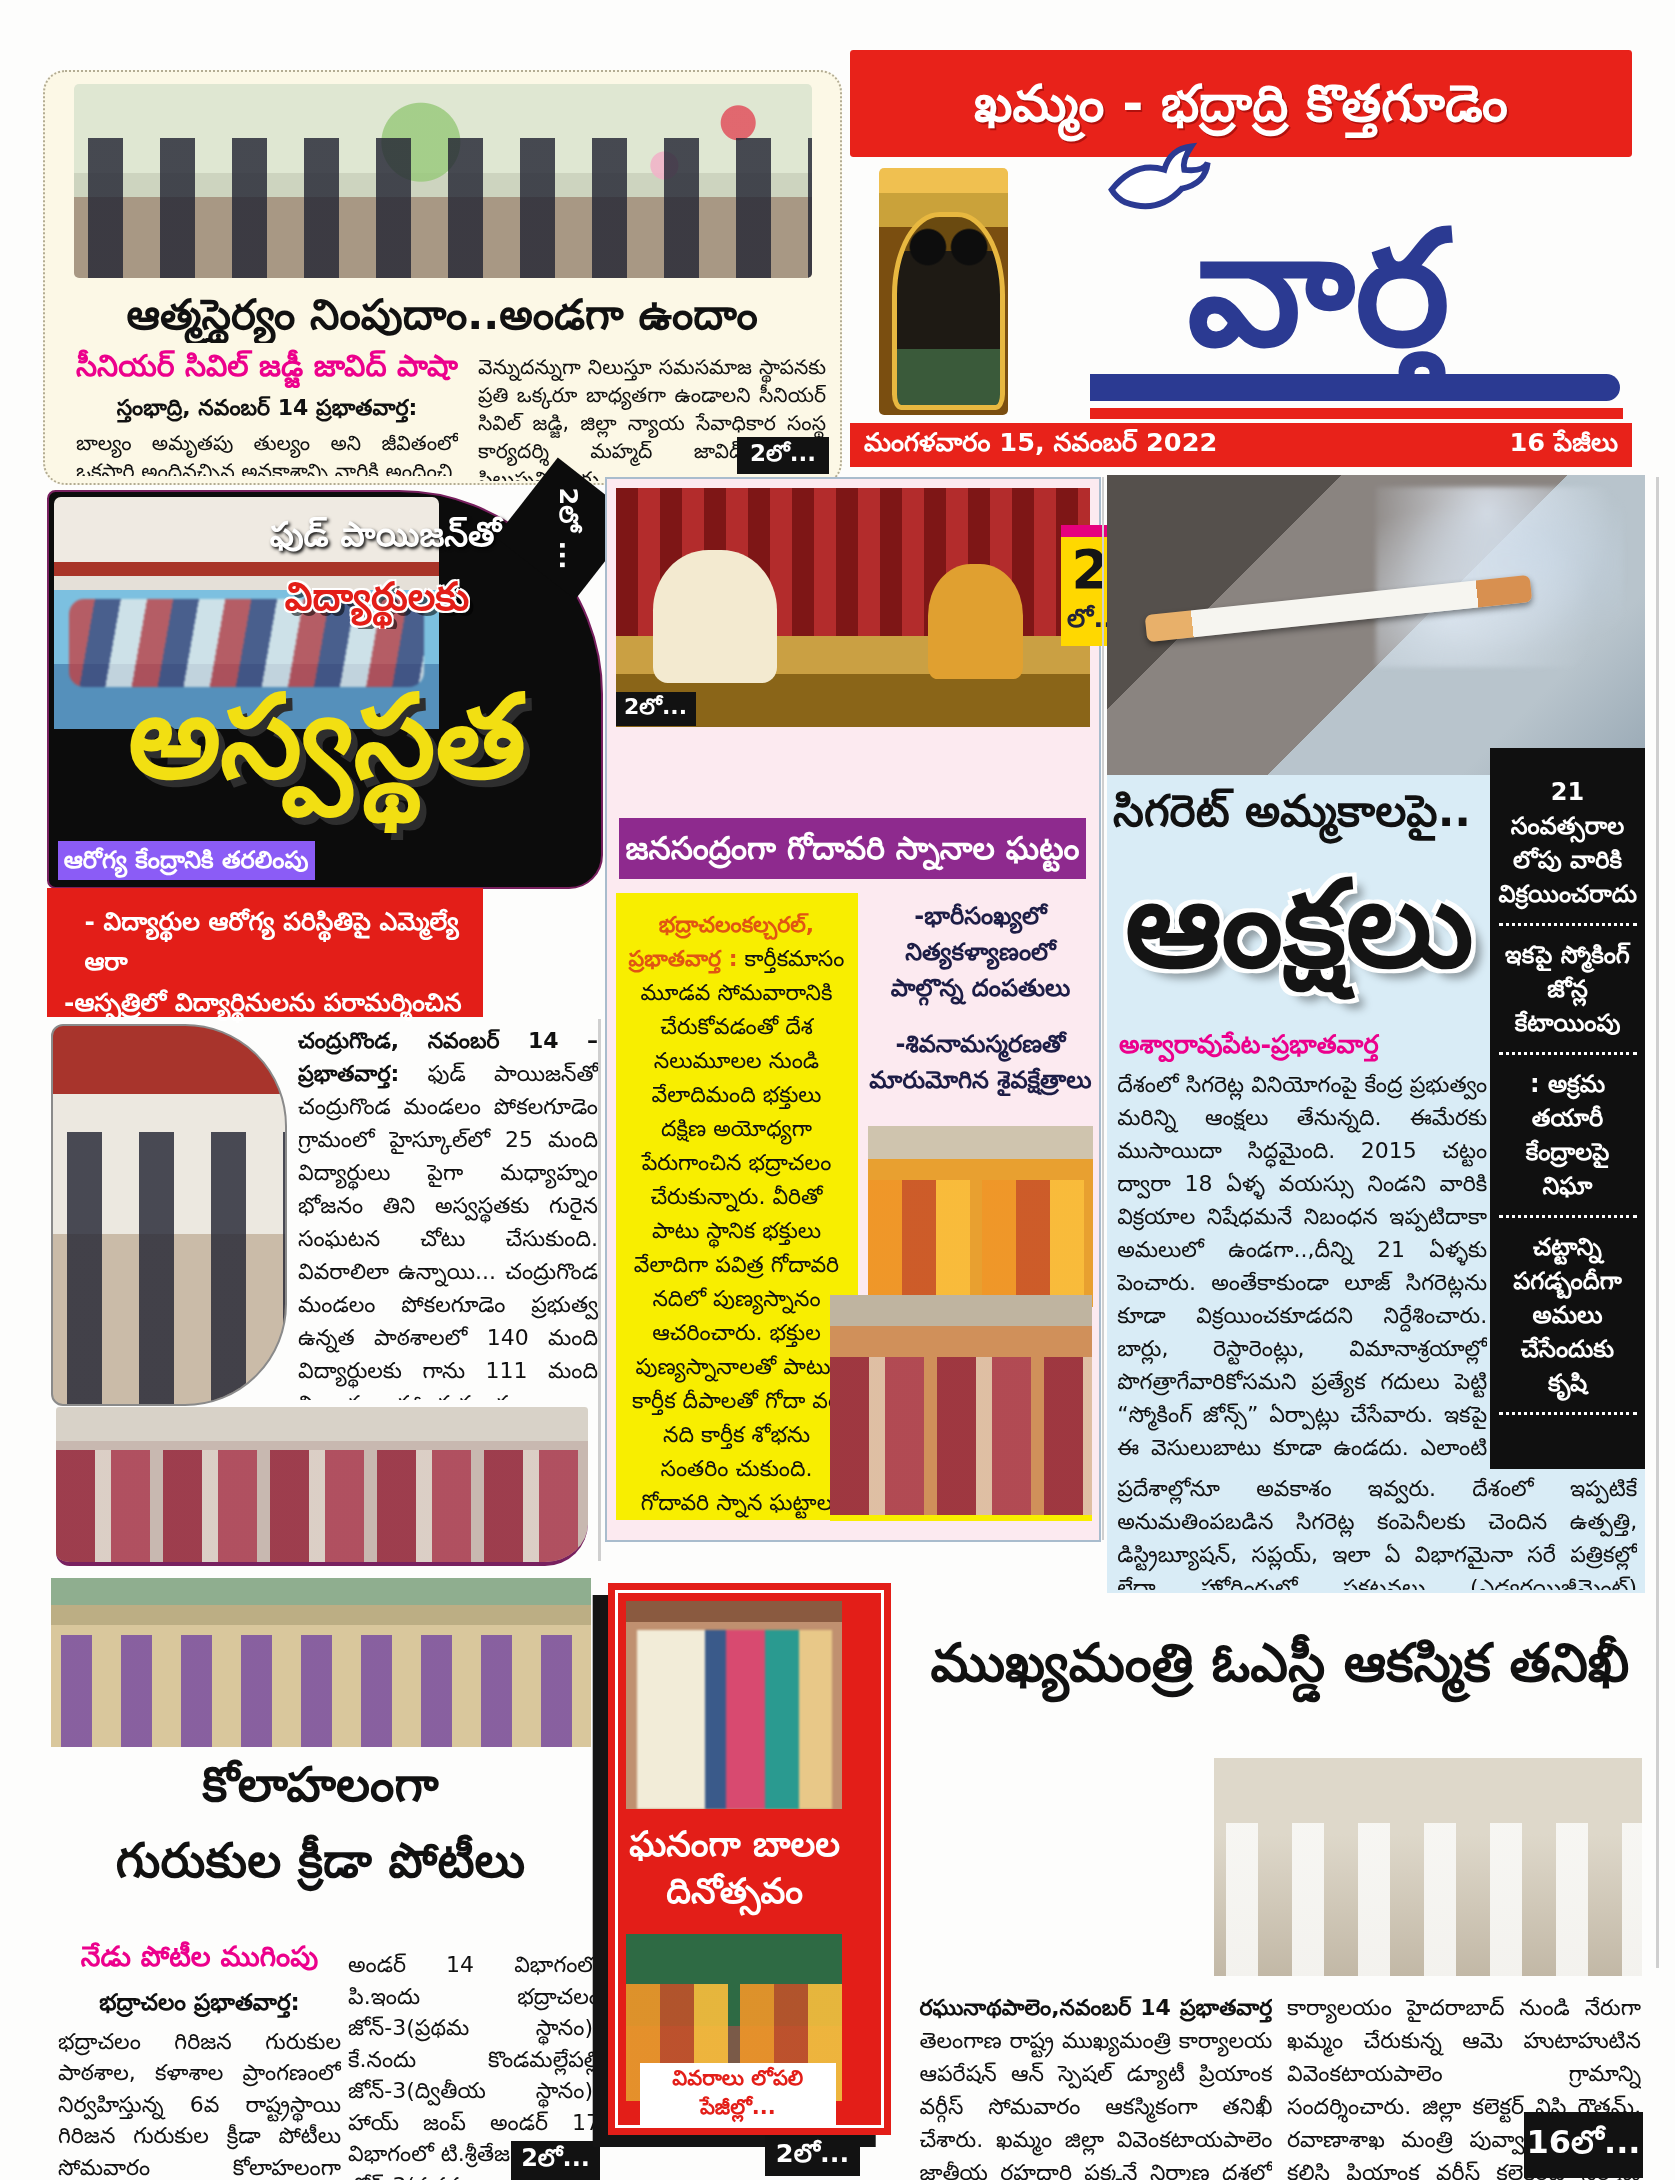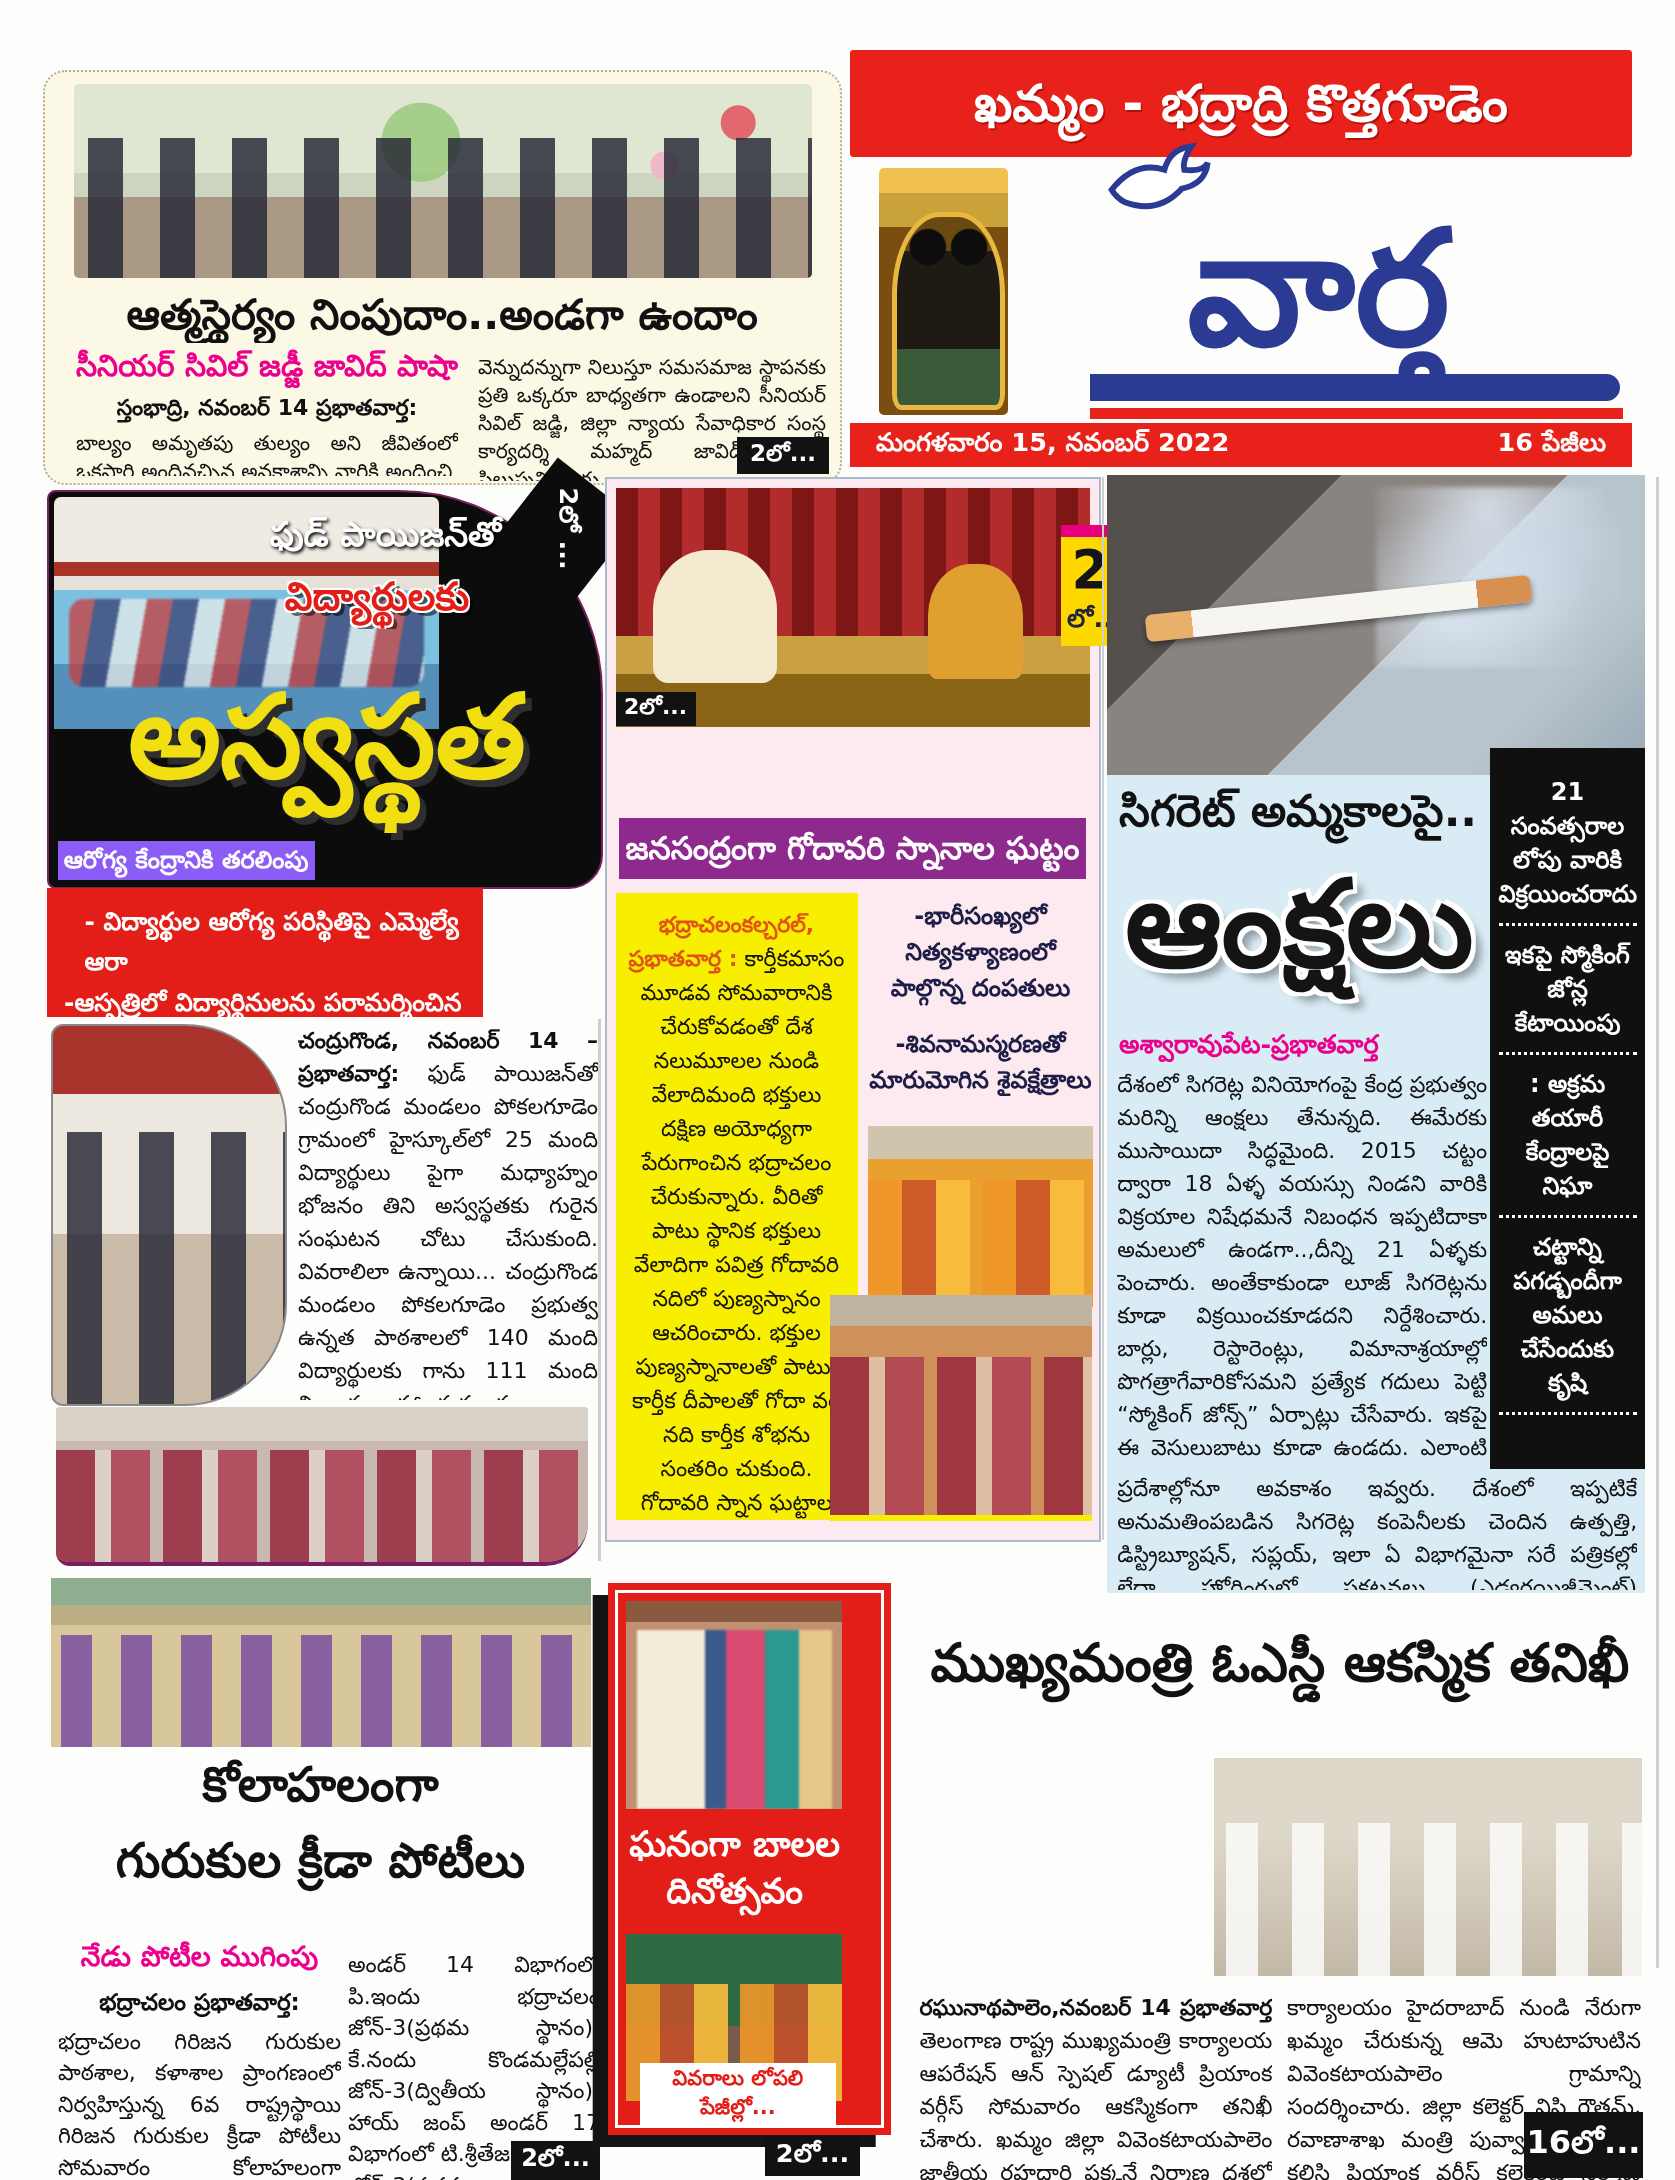--- a/index.html
+++ b/index.html
@@ -66,21 +66,21 @@
   
   #masthead{left:850px;top:47px;width:782px;height:421px;}
   #mh-region{left:0;top:3.4px;width:782px;height:107px;background:#e8221a;border-radius:3.4px;color:#fff;
              font-size:51px;line-height:107px;text-shadow:1.7px 1.7px 0 rgba(120,0,0,.5);}
   #mh-deity{left:29px;top:121px;width:129px;height:247px;border-radius:5.1px;}
   #mh-dove{left:249px;top:90px;width:119px;height:82px;}
   #mh-logo{left:166px;top:128px;width:605px;height:235px;font-size:160px;line-height:227px;color:#2b3a92;font-weight:800;}
   #mh-bluebar{left:240px;top:327px;width:530px;height:27px;background:#2b3a92;border-radius:0 15.3px 15.3px 0;}
   #mh-redbar{left:240px;top:361px;width:533px;height:11px;background:#e8221a;}
   #mh-datebar{left:0;top:376px;width:782px;height:44px;background:#e8221a;color:#fff;display:flex;
-              justify-content:space-between;align-items:center;padding:0 26px;box-sizing:border-box;font-size:25.6px;}
+              justify-content:space-between;align-items:center;padding:0 14px;box-sizing:border-box;font-size:25.6px;}
 
   
   #black-box{left:47px;top:490px;width:552px;height:395px;background:#0c0c0c;border:2.6px solid #78205f;
              border-radius:8.5px 204px 34px 8.5px;}
   #bb-photo{left:5.1px;top:5.1px;width:385px;height:232px;border-radius:6.8px 6.8px 0 0;}
   #bb-kw{left:128px;top:22px;width:417px;font-size:34px;color:#fff;text-shadow:1.7px 1.7px 3.4px #000;}
   #bb-kr{left:145px;top:82px;width:366px;font-size:39px;color:#e31e18;
          text-shadow:-1.7px -1.7px 0 #fff,1.7px -1.7px 0 #fff,-1.7px 1.7px 0 #fff,1.7px 1.7px 0 #fff,5.1px 5.1px 0 rgba(0,0,0,.55);}
   #bb-big{left:12px;top:143px;width:532px;height:225px;font-size:116px;line-height:204px;font-weight:800;color:#f2df12;
           white-space:nowrap;transform:skewX(-3deg);text-shadow:6.8px 6.8px 0 #2e2e2e;}
@@ -126,21 +126,21 @@
   #yj-strip{left:0;top:0;width:58px;height:12px;background:#e6007e;}
   #yj-2{left:0;top:15.3px;width:58px;font-size:53px;line-height:60px;color:#151515;}
   #yj-lo{left:0;top:78px;width:58px;font-size:25.6px;color:#23233a;}
 
   
   #cig{left:1107px;top:475px;width:538px;height:1118px;background:#d9ecf6;}
   #cg-photo{left:0;top:0;width:538px;height:300px;}
   #cg-sidebar{left:383px;top:273px;width:155px;height:721px;background:#101010;color:#fff;padding:15.3px 8.5px;
               box-sizing:border-box;font-size:24px;font-weight:bold;text-align:center;}
   #cg-sidebar .it{border-bottom:3.4px dotted #fff;padding:12px 0;line-height:34px;}
-  #cg-kicker{left:12px;top:310px;width:368px;font-size:44px;white-space:nowrap;}
+  #cg-kicker{left:6px;top:310px;width:368px;font-size:44px;white-space:nowrap;}
   #cg-big{left:3.4px;top:365px;width:378px;height:179px;font-size:121px;line-height:170px;font-weight:800;color:#141414;white-space:nowrap;
           text-shadow:-4.3px -4.3px 0 #fff,4.3px -4.3px 0 #fff,-4.3px 4.3px 0 #fff,4.3px 4.3px 0 #fff,9.4px 9.4px 8.5px rgba(0,0,0,.35);}
   #cg-date{left:12px;top:554px;width:366px;font-size:25.6px;color:#ec008c;}
   #cg-body1{left:10.2px;top:593px;width:370px;height:399px;font-size:22px;line-height:33px;}
   #cg-body2{left:10.2px;top:997px;width:520px;height:118px;font-size:22px;line-height:33px;}
 
   
   #kids-box{left:608px;top:1583px;width:283px;height:552px;background:#e31e18;box-shadow:-15.3px 12px 0 #141414;
             padding:6.8px;box-sizing:border-box;text-decoration:underline;}
   #kb-inner{border:3.4px solid #fff;height:100%;box-sizing:border-box;padding:8.5px;position:relative;}

